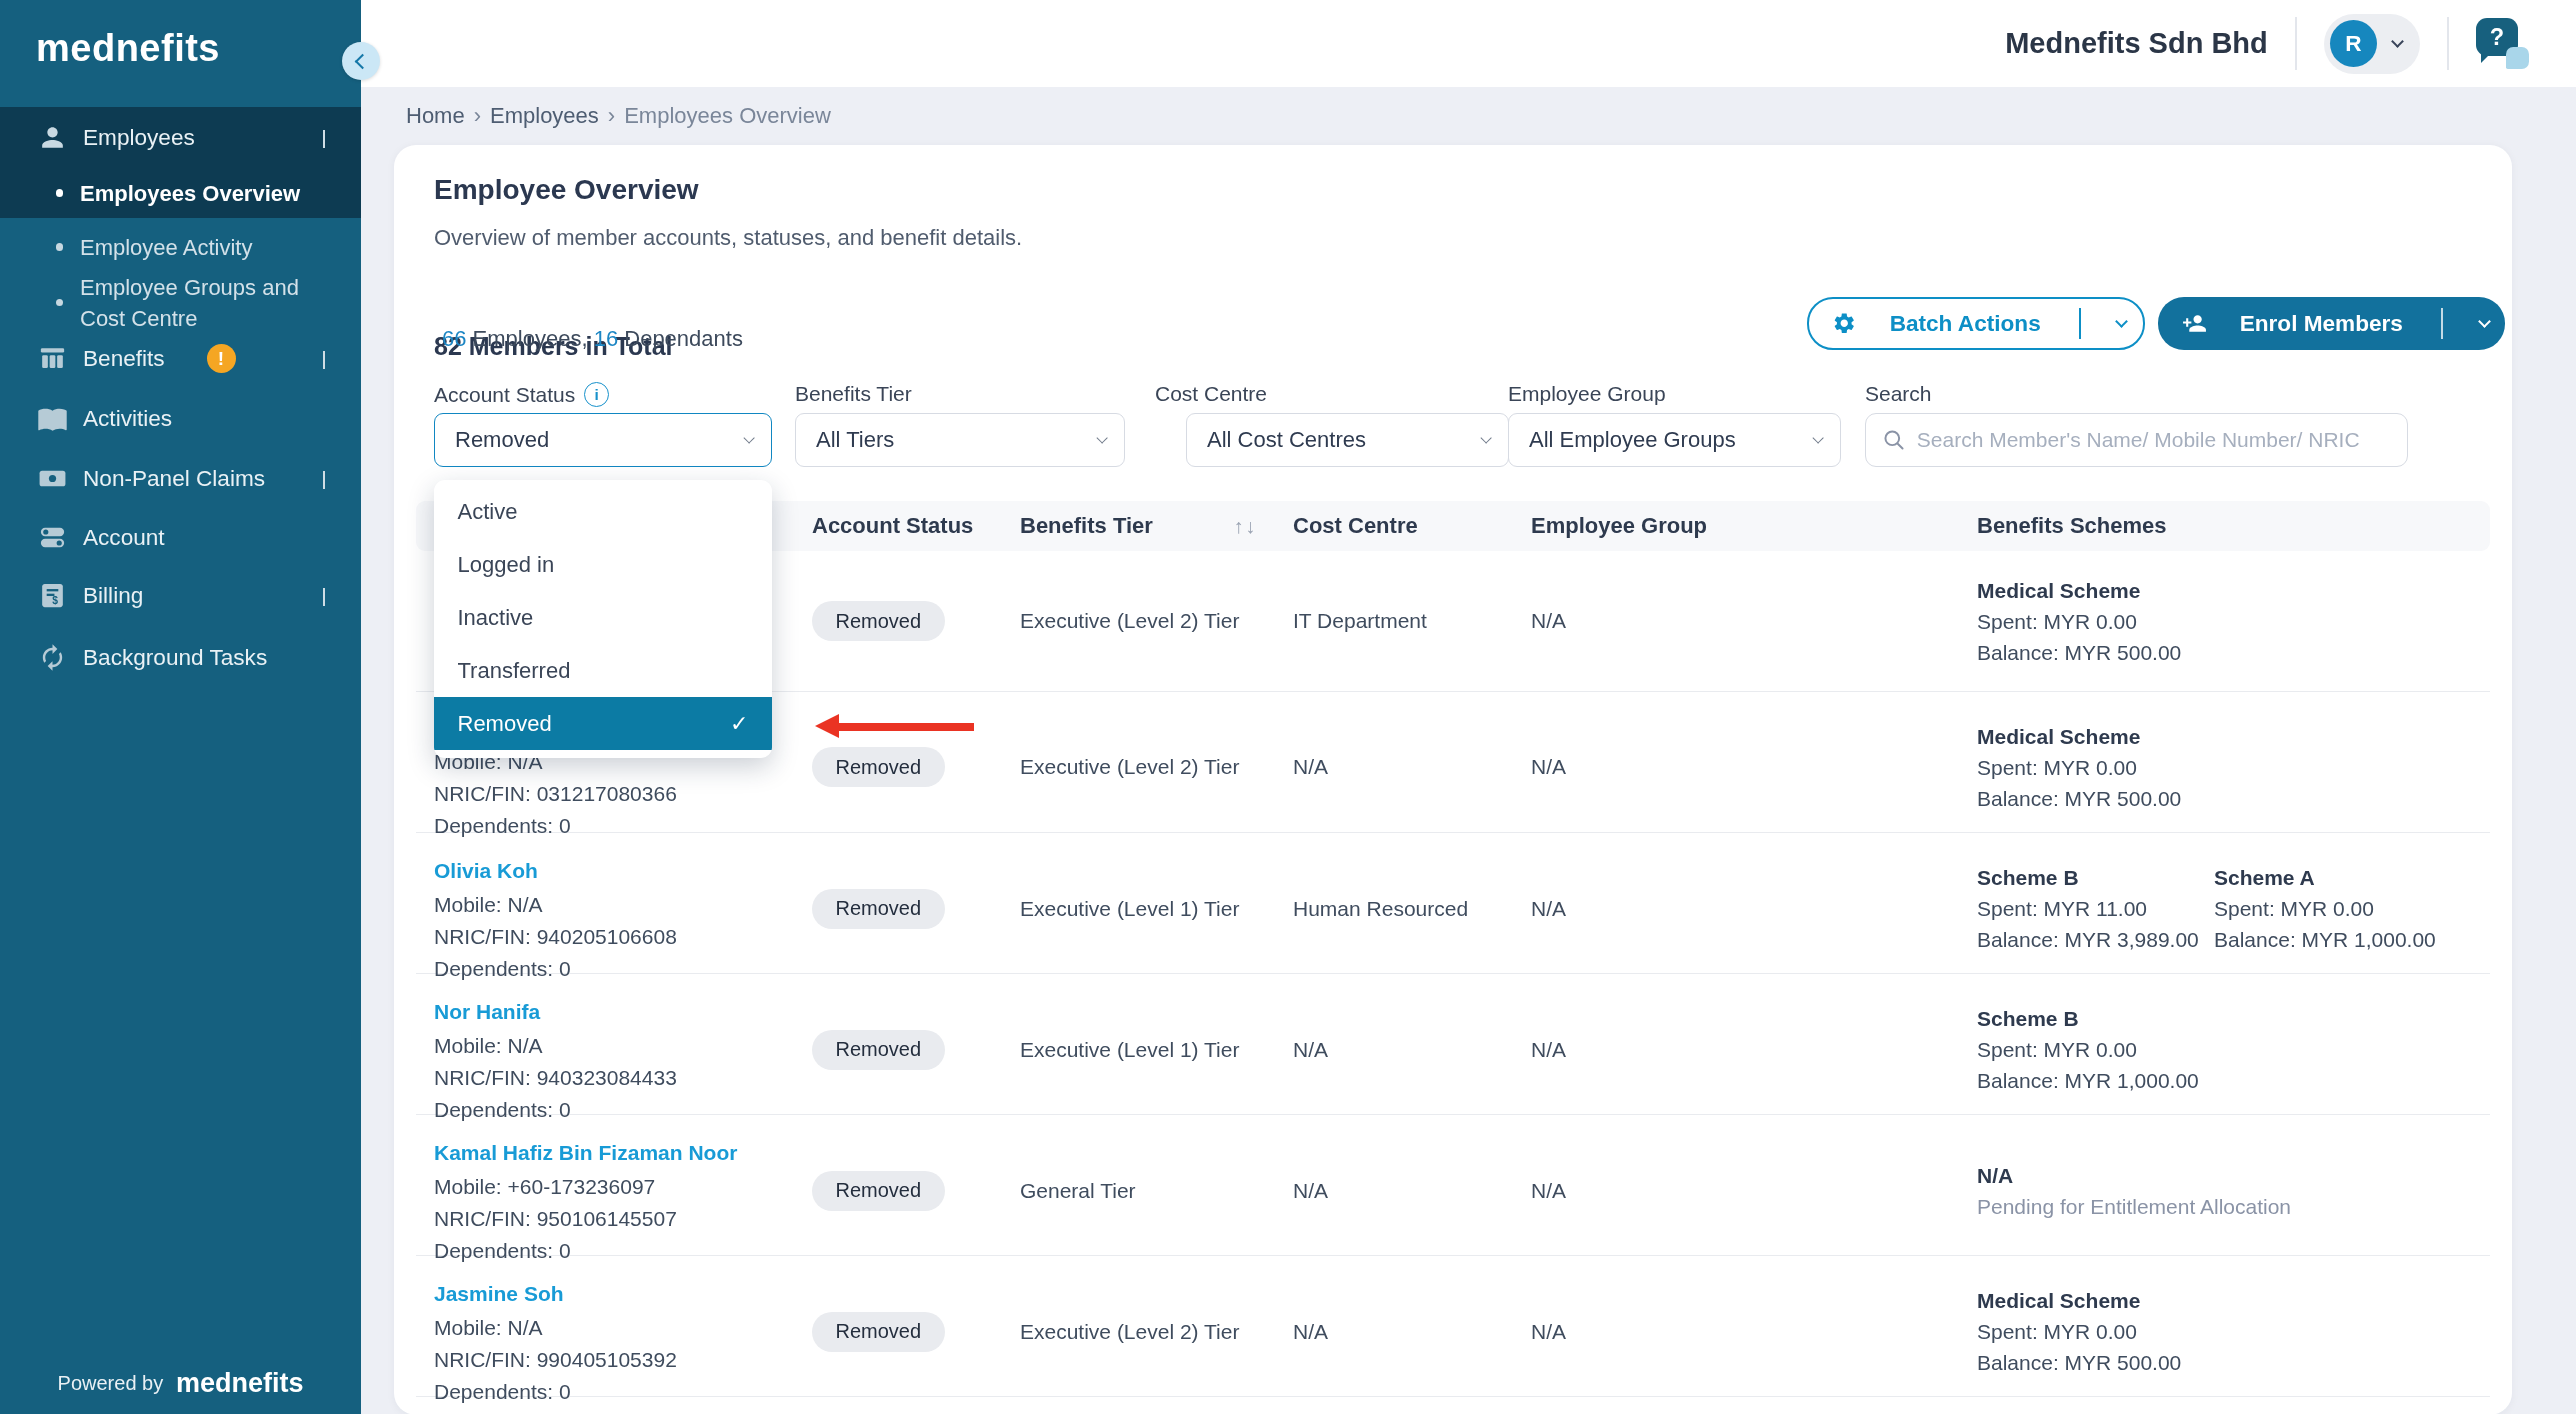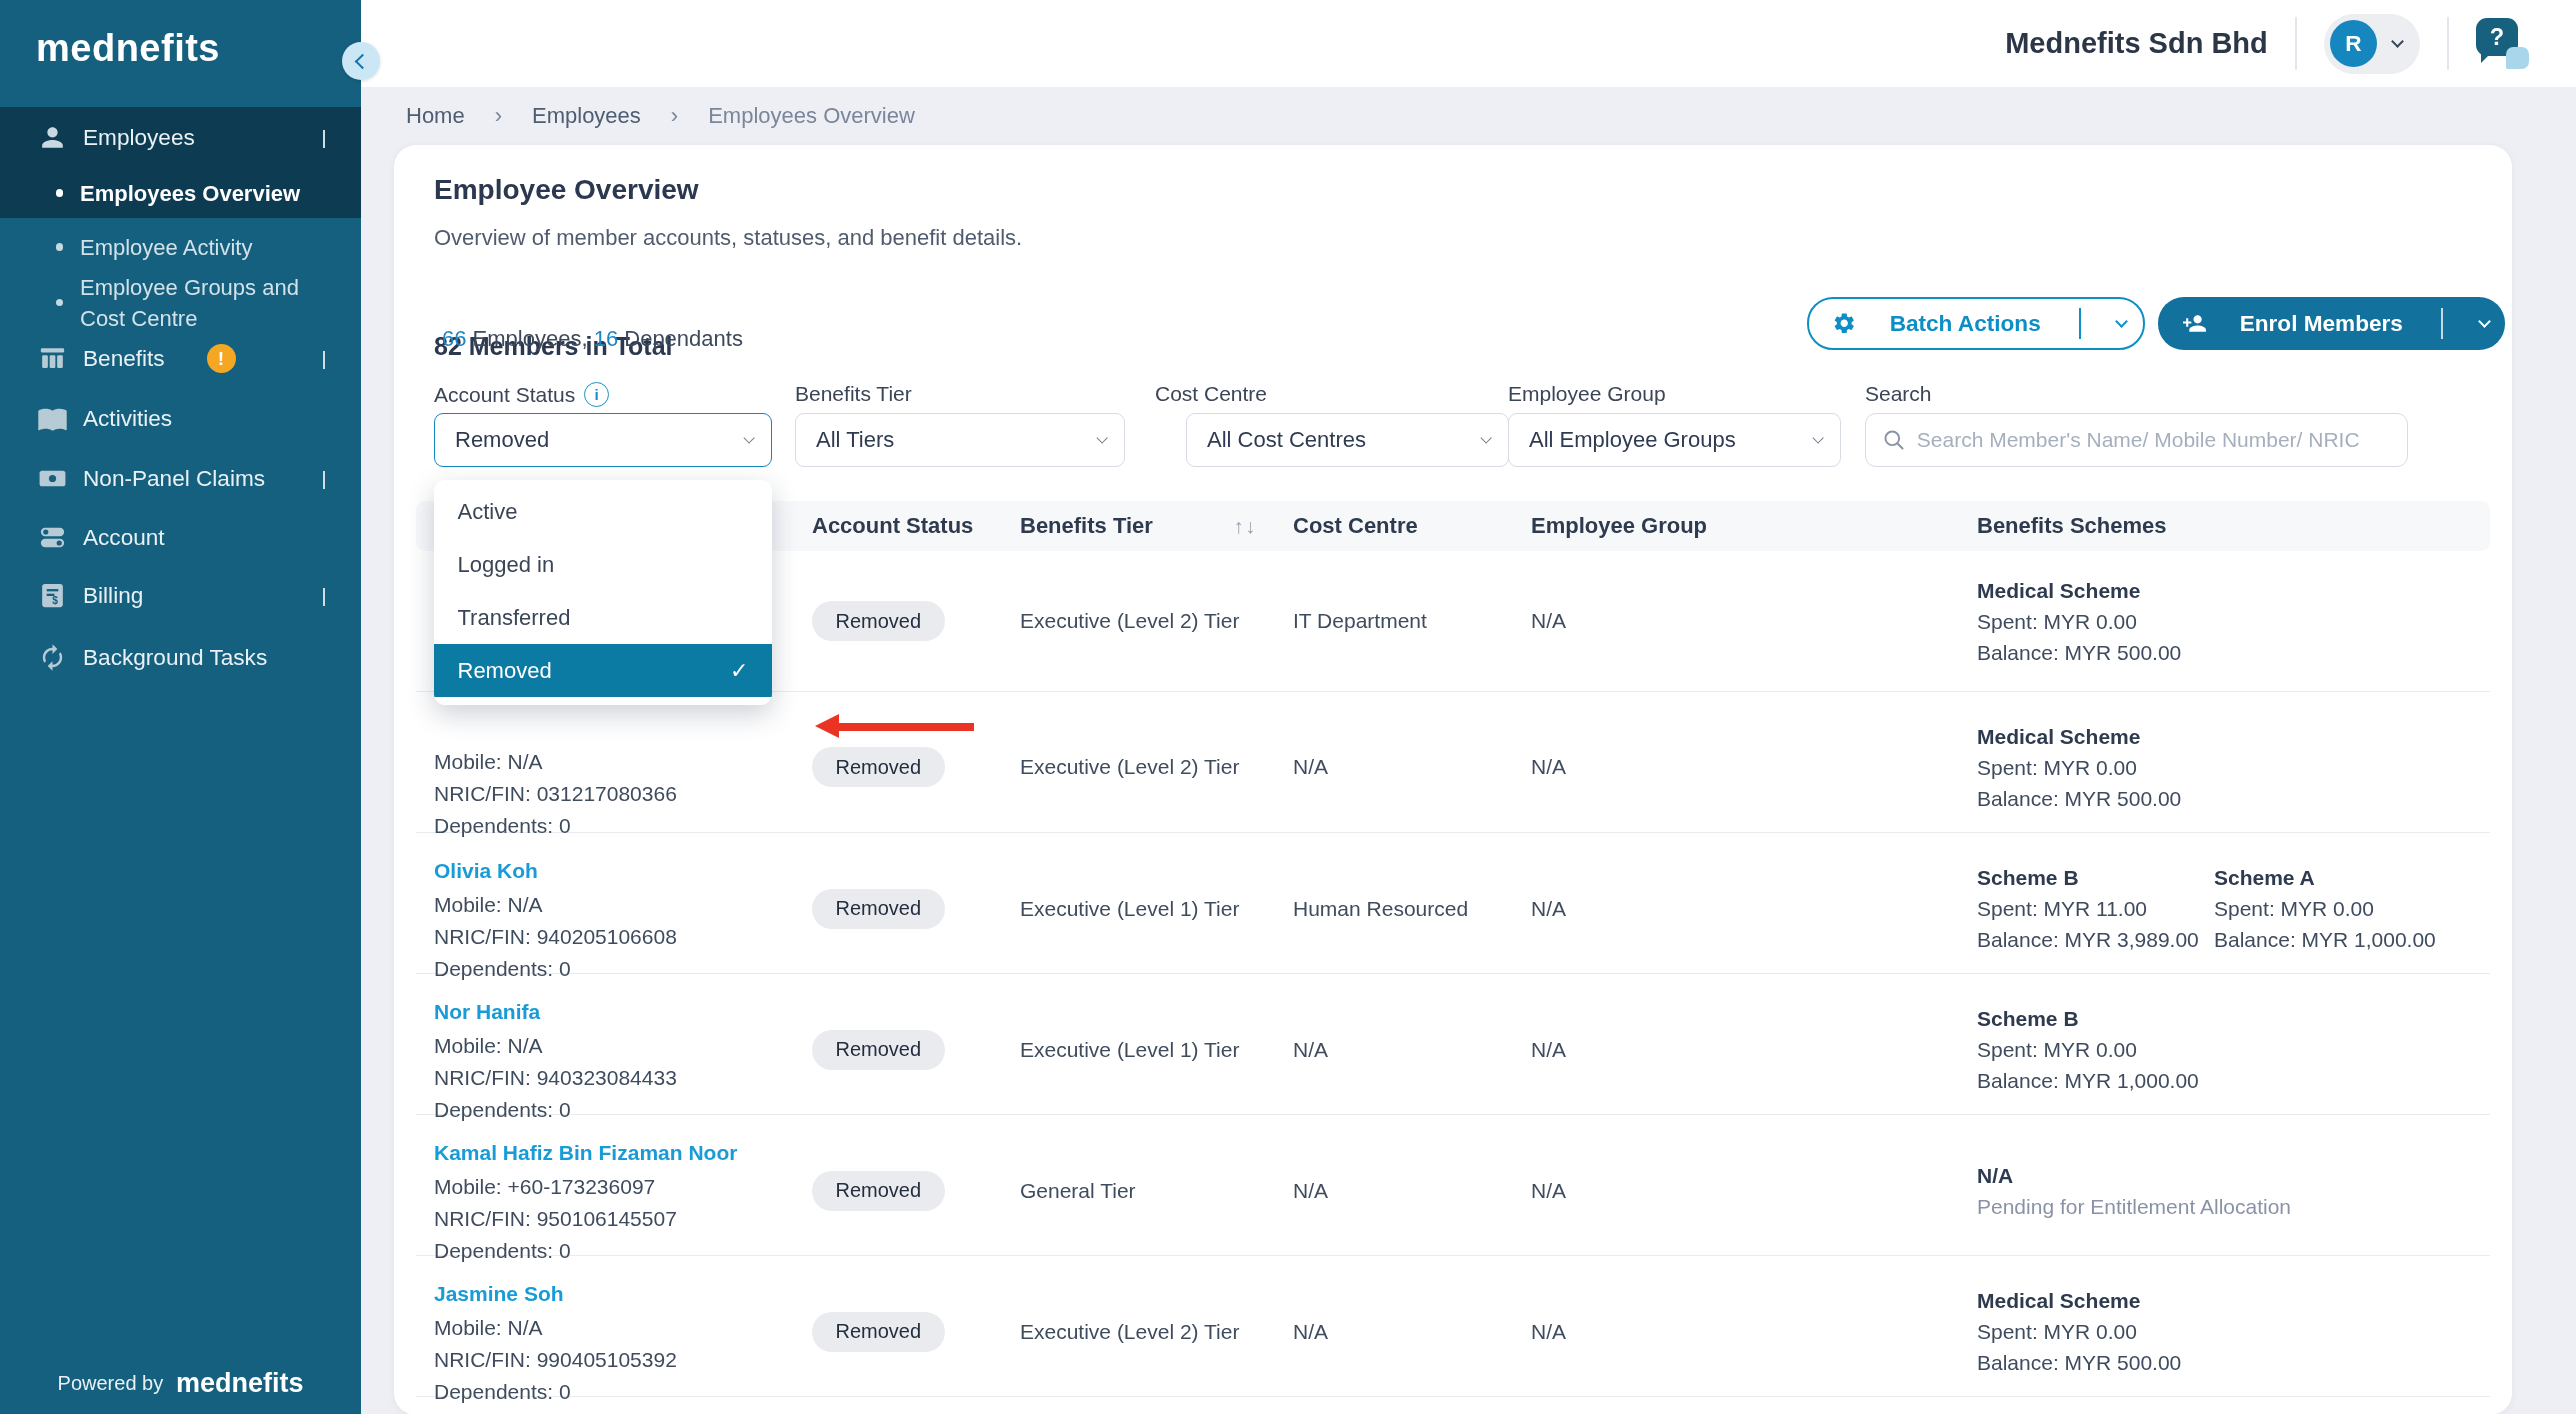--- a/index.html
+++ b/index.html
@@ -41,21 +41,21 @@
   .avatar-circle { width:47px; height:47px; border-radius:50%; background:#1687BE; color:#fff; font-size:22.6px; font-weight:600;
     display:flex; align-items:center; justify-content:center; }
   .avatar-pill .chev { border-color:#39445A; border-width:2.3px; width:9px; height:9px; margin-left:16.3px; }
   .help-wrap { position:relative; width:53px; height:51px; cursor:pointer; }
   .help-main { position:absolute; left:0; top:0; width:42px; height:38px; background:#17607E; border-radius:11px;
     color:#fff; font-size:23.5px; font-weight:700; display:flex; align-items:center; justify-content:center; }
   .help-main::after { content:""; position:absolute; left:4.5px; bottom:-7.2px; border:7.2px solid transparent; border-top-color:#17607E; border-left-color:#17607E; }
   .help-sub { position:absolute; right:0; bottom:0; width:23.5px; height:22px; background:#A9D6EA; border-radius:7.2px 7.2px 7.2px 1.8px; }
 
   
-  .breadcrumb { position:absolute; left:406px; top:103px; display:flex; align-items:flex-end; gap:30px; font-size:22px; z-index:5; }
+  .breadcrumb { position:absolute; left:406px; top:103px; display:flex; align-items:flex-end; gap:9px; font-size:22px; z-index:5; }
   .crumb { color:#4E5D72; cursor:pointer; }
   .crumb-sep { color:#7A8699; font-size:22px; }
   .crumb.current { color:#7A8699; cursor:default; }
 
   
   .card { position:absolute; left:394px; top:145px; width:2118px; height:1270px; background:#fff; border-radius:22px;
     box-shadow:0 1.8px 9px rgba(20,30,60,.05); overflow:hidden; z-index:10; }
   .page-title { position:absolute; left:40px; top:29px; font-size:28px; font-weight:700; color:#2B3850; }
   .page-subtitle { position:absolute; left:40px; top:80px; font-size:22px; color:#505C6E; }
   .members-total { position:absolute; left:40px; top:143px; font-size:25px; font-weight:600; color:#2B3850;margin-top:44px; }
@@ -444,20 +444,21 @@
             <span>Spent: MYR 0.00</span><br>
             <span>Balance: MYR 500.00</span>
           </div>
         </div>
       </div>
     </div>
 
     <div class="dropdown-panel">
       <div class="dd-opt">Active</div>
       <div class="dd-opt">Logged in</div>
+      <div class="dd-opt">Inactive</div>
       <div class="dd-opt">Transferred</div>
       <div class="dd-opt selected">
         <span>Removed</span>
         <span class="dd-check">✓</span>
       </div>
     </div>
 
     <div class="annotation-arrow">
       <span class="head"></span>
       <span class="tail"></span>

